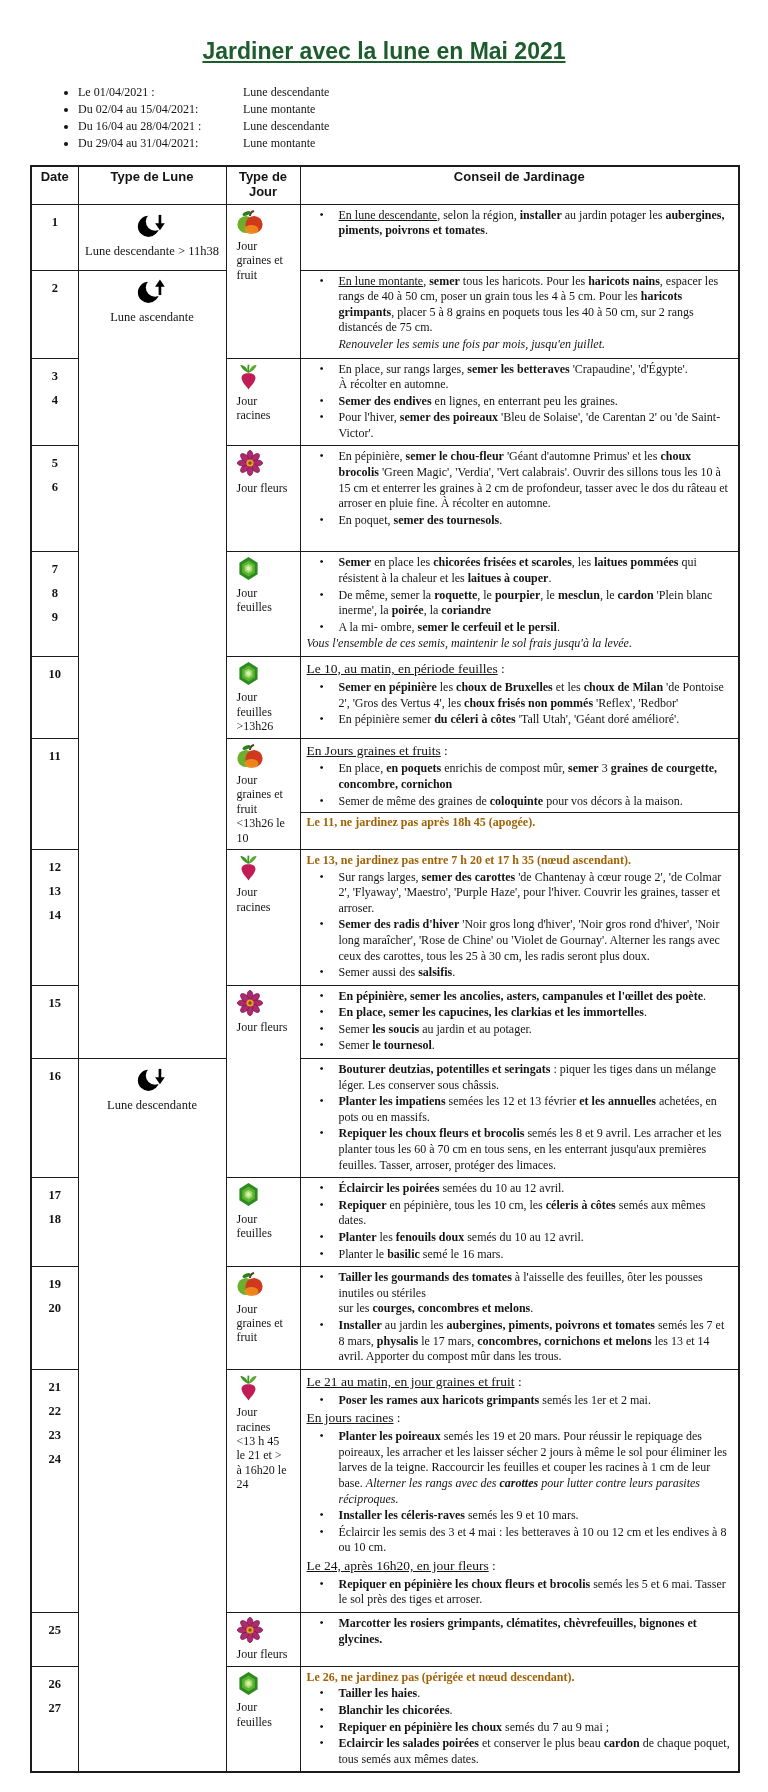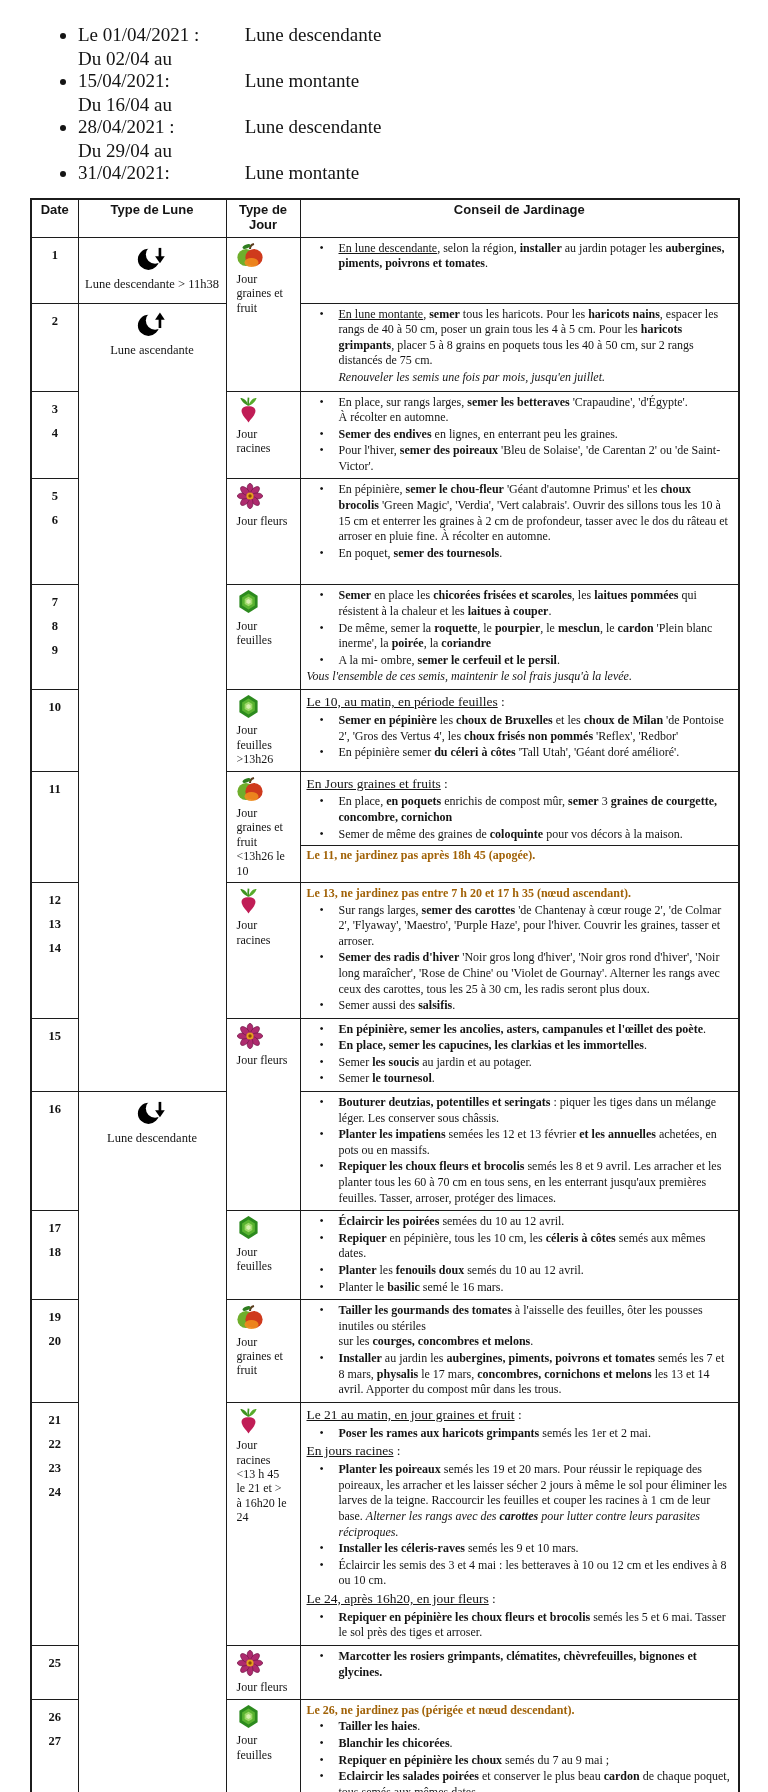--- a/index.html
+++ b/index.html
@@ -6,21 +6,21 @@
   body{width:768px;font-family:"Liberation Serif",serif;color:#141414;}
   .page{padding:16px 30px 30px 30px;box-sizing:border-box;}
 
   .title{
     font-family:"Liberation Sans",sans-serif;
     font-size:23px;font-weight:bold;color:#1d5c2d;
     text-align:center;text-decoration:underline;
     margin:22px 0 20px 0;
   }
   .intro{font-size:13.5px;line-height:1.4;margin:0 0 10px 0;}
-  .periods{list-style:disc;margin:8px 0 14px 0;padding-left:48px;font-size:19px;}
+  .periods{list-style:disc;margin:8px 0 14px 0;padding-left:48px;font-size:12px;}
   .periods li{margin:2px 0;}
   .p-label{display:inline-block;width:162px;}
   .p-value{display:inline-block;}
 
   table.cal{width:708px;border-collapse:collapse;border:2px solid #1c1c1c;table-layout:fixed;}
   table.cal th{
     font-family:"Liberation Sans",sans-serif;font-size:13px;font-weight:bold;
     border:1px solid #1c1c1c;padding:2px 3px;text-align:center;vertical-align:top;
   }
   table.cal td{border:1px solid #1c1c1c;vertical-align:top;}
@@ -44,20 +44,21 @@
   .ln.warning{padding-left:1px;color:#a16207;font-weight:bold;}
   .ln.sep{border-top:1px solid #1c1c1c;margin:3px -5px 0 -5px;padding-top:2px;padding-left:6px;padding-right:5px;}
 
   .icon-wrap{display:inline-block;line-height:0;}
 </style>
 </head>
 <body>
 
 <div class="page">
 
+  <h1 class="title">Jardiner avec la lune en Mai 2021</h1>
 
 
   <ul class="periods">
     <li>
       <span class="p-label">Le  01/04/2021 :</span>
       <span class="p-value">Lune descendante</span>
     </li>
     <li>
       <span class="p-label">Du 02/04 au 15/04/2021:</span>
       <span class="p-value">Lune montante</span>

